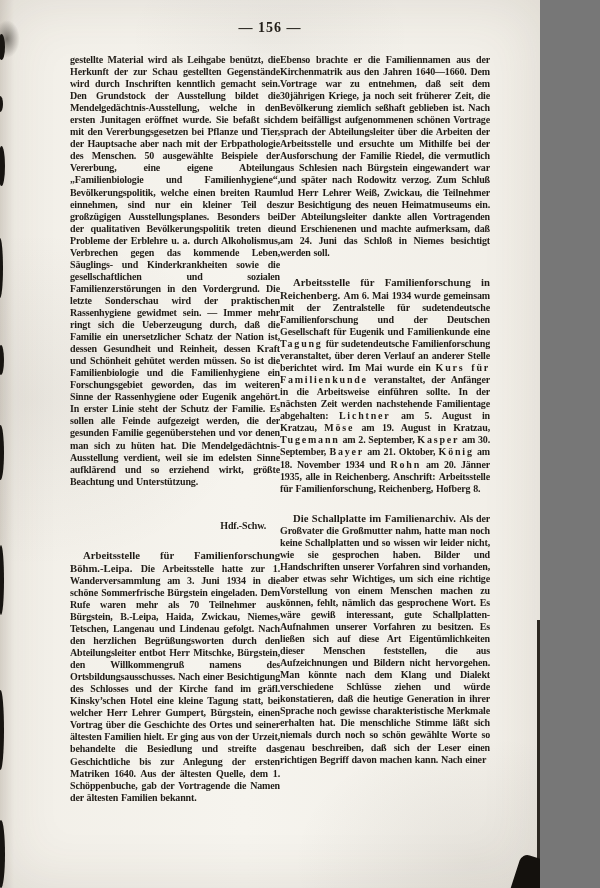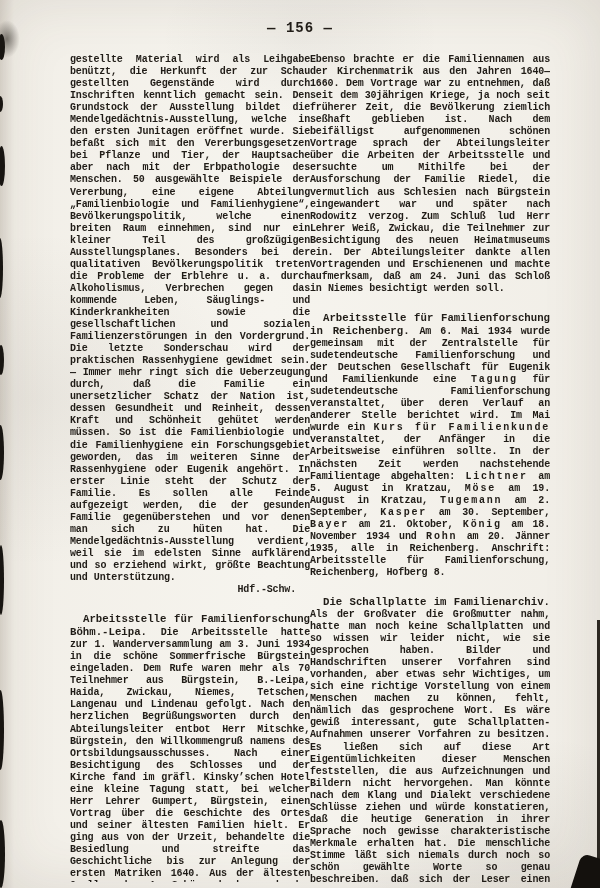--- a/index.html
+++ b/index.html
@@ -1,19 +1,19 @@
 <!DOCTYPE html>
 <html><head>
 <meta charset="utf-8">
 <style>
   html,body{margin:0;padding:0;background:#777;}
   .page{
-    position:relative;width:600px;height:888px;overflow:hidden;
+    position:relative;width:540px;height:888px;overflow:hidden;
     color:#201c17;
-    font-family:Liberation Mono, monospace;
+    font-family:Liberation Serif, serif;
     background:
       radial-gradient(260px 180px at 88% 97%, rgba(60,50,40,.07), transparent 70%),
       radial-gradient(320px 240px at 6% 45%, rgba(60,50,40,.06), transparent 70%),
       radial-gradient(200px 120px at 50% 4%, rgba(60,50,40,.05), transparent 70%),
       linear-gradient(90deg,#ddd8cf 0px,#f2efe8 14px,#f6f4ee 45%,#f1eee7 100%);
     box-shadow:inset 0 0 60px rgba(70,60,45,.12);
   }
   .page-number{
     position:absolute;top:20px;left:0;right:0;text-align:center;
     font-weight:bold;font-size:14px;letter-spacing:1px;
@@ -24,21 +24,21 @@
   }
   .col{
     flex:1;overflow:hidden;text-align:justify;
     font-size:10px;line-height:12.05px;font-weight:bold;
     letter-spacing:-0.15px;word-spacing:0.4px;
   }
   p.para{margin:0;text-indent:0;}
   p.para.lead-para{text-indent:13px;margin-top:17px;}
   span.lead{font-size:10.7px;letter-spacing:0;}
   span.spaced{letter-spacing:1.8px;}
-  .sig{text-align:right;padding-right:14px;}
+  .sig{text-align:right;padding-right:14px;margin-top:32px;}
   
   .blob{position:absolute;background:#181511;border-radius:50%;}
   .edge-right-line{position:absolute;right:0;top:620px;bottom:0;width:3px;background:#2b2721;}
   .corner-br{position:absolute;right:-14px;bottom:-16px;width:40px;height:46px;background:#14110d;transform:rotate(18deg);border-radius:8px;}
   .smudge-tl{position:absolute;left:-10px;top:14px;width:34px;height:50px;border-radius:50%;
     background:radial-gradient(closest-side, rgba(40,35,28,.55), transparent 75%);}
 </style>
 </head>
 <body>
 

